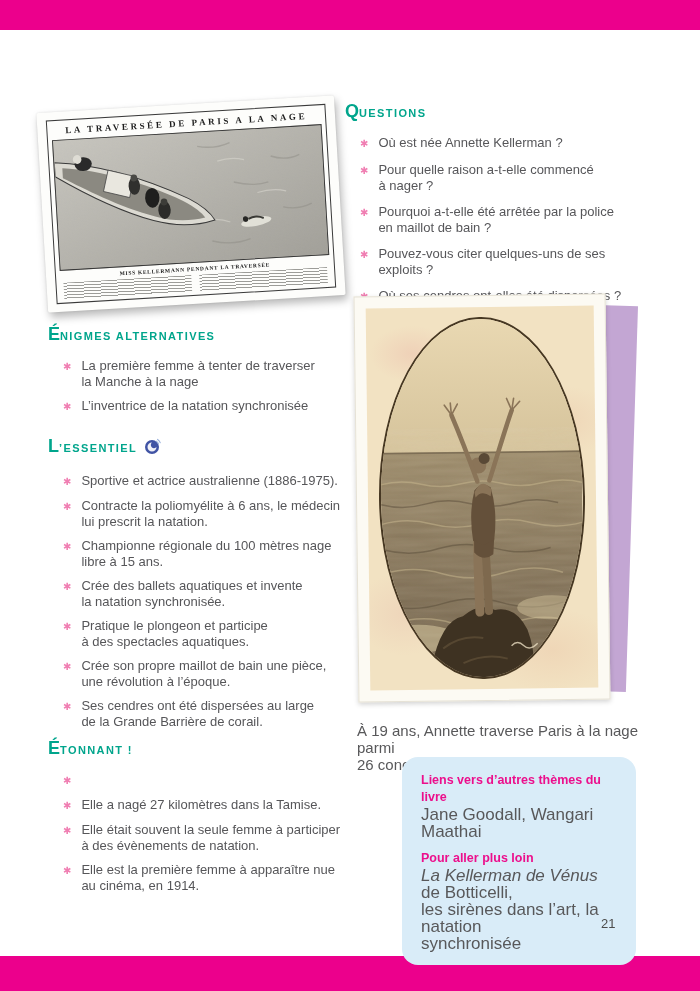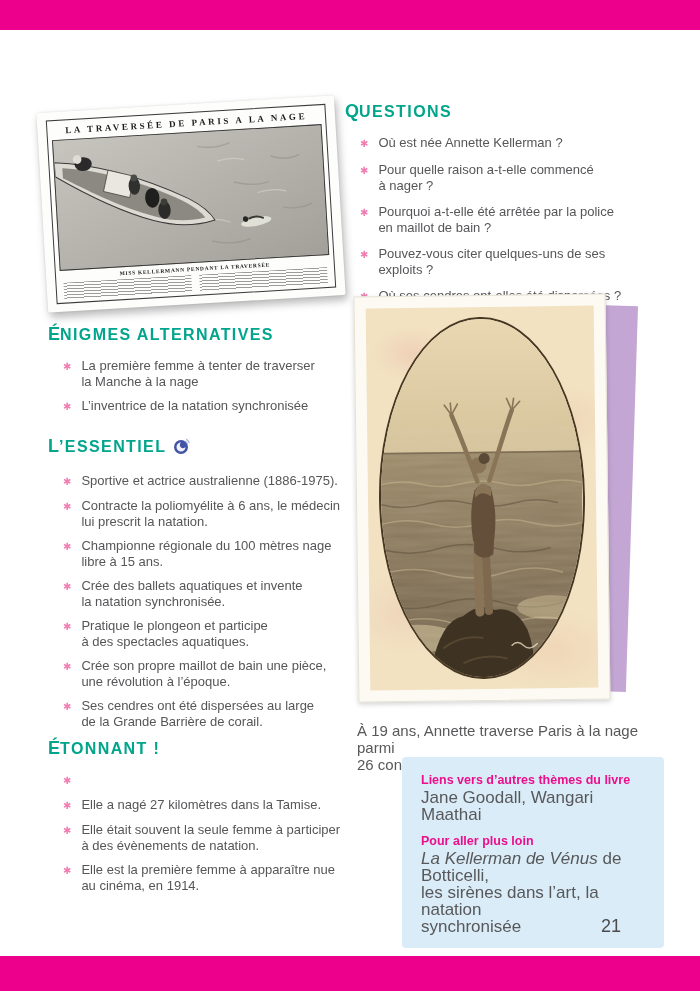--- a/index.html
+++ b/index.html
@@ -5,21 +5,21 @@
   html,body{margin:0;padding:0;background:#ffffff;}
   .page{position:relative;width:700px;height:991px;background:#fff;overflow:hidden;
         font-family:"Liberation Sans",sans-serif;}
   .bar{position:absolute;left:0;width:700px;background:#EC008C;}
   .bar.top{top:0;height:30px;}
   .bar.bottom{top:956px;height:35px;}
 
   
   .sec-title{margin:0 0 12px 0;color:#00A58C;font-weight:bold;}
   .sec-title .init{font-size:18px;}
-  .sec-title .rest{font-size:16px;letter-spacing:1.4px;}
+  .sec-title .rest{font-size:11px;letter-spacing:1.4px;}
 
   
   .blist{list-style:none;margin:0;padding:0 0 0 15px;}
   .blist li{display:flex;gap:10px;margin-bottom:11px;font-size:13px;line-height:15.5px;color:#565659;}
   .blist .bullet{color:#F07EB2;font-size:10px;line-height:15px;flex:0 0 auto;padding-top:1px;}
 
   #questions{position:absolute;left:345px;top:95px;width:352px;}
   #enigmes{position:absolute;left:48px;top:318px;width:312px;}
   #essentiel{position:absolute;left:48px;top:430px;width:322px;}
   #etonnant{position:absolute;left:48px;top:732px;width:322px;}
@@ -56,28 +56,28 @@
            radial-gradient(90px 60px at 80% 90%,rgba(230,180,150,.25),transparent 70%),
            #F2E2C2;}
   .oval{position:absolute;left:5%;top:2.5%;width:90%;height:95%;border-radius:50%;overflow:hidden;
         border:2px solid #473823;box-sizing:border-box;}
   .oval svg{position:absolute;inset:0;width:100%;height:100%;}
 
   .photo-caption{position:absolute;left:357px;top:707px;width:320px;font-size:15px;
                  line-height:17px;color:#58585A;}
 
   
-  .info-box{position:absolute;left:402px;top:757px;width:262px;box-sizing:border-box;
-            background:#D9ECF8;border-radius:4px;padding:15px 19px 13px;}
+  .info-box{position:absolute;left:402px;top:757px;width:234px;box-sizing:border-box;
+            background:#D9ECF8;border-radius:16px;padding:15px 19px 13px;}
   .ib-title{color:#EC0F8C;font-weight:bold;font-size:12.5px;line-height:17px;margin:0;}
   .ib-text{color:#58585A;font-size:17px;line-height:17px;margin:0 0 10px;}
   .ib-text:last-child{margin-bottom:0;}
   .ital{font-style:italic;}
 
-  .page-num{position:absolute;left:601px;top:916px;font-size:18px;color:#4c4c4c;}
+  .page-num{position:absolute;left:601px;top:916px;font-size:13px;color:#4c4c4c;}
 </style>
 </head>
 <body>
 
 <div class="page">
   <div class="bar top"></div>
   <div class="bar bottom"></div>
 
   <div class="clipping">
     <div class="clip-frame">

